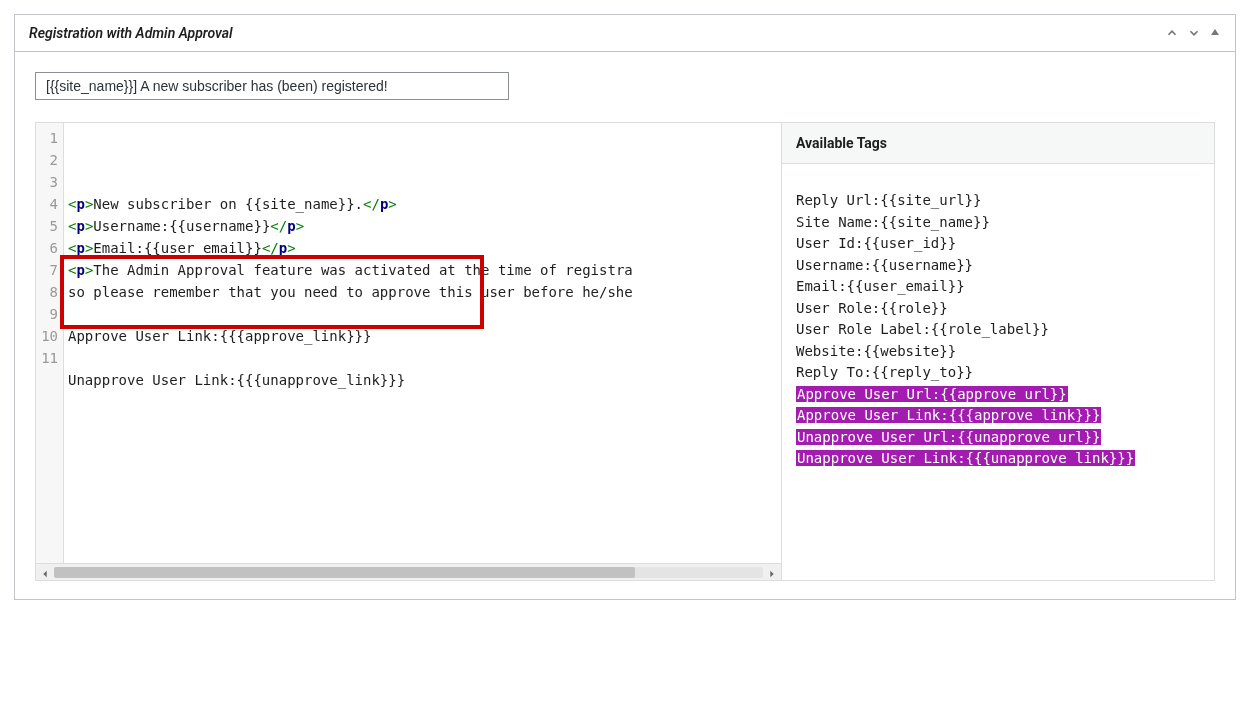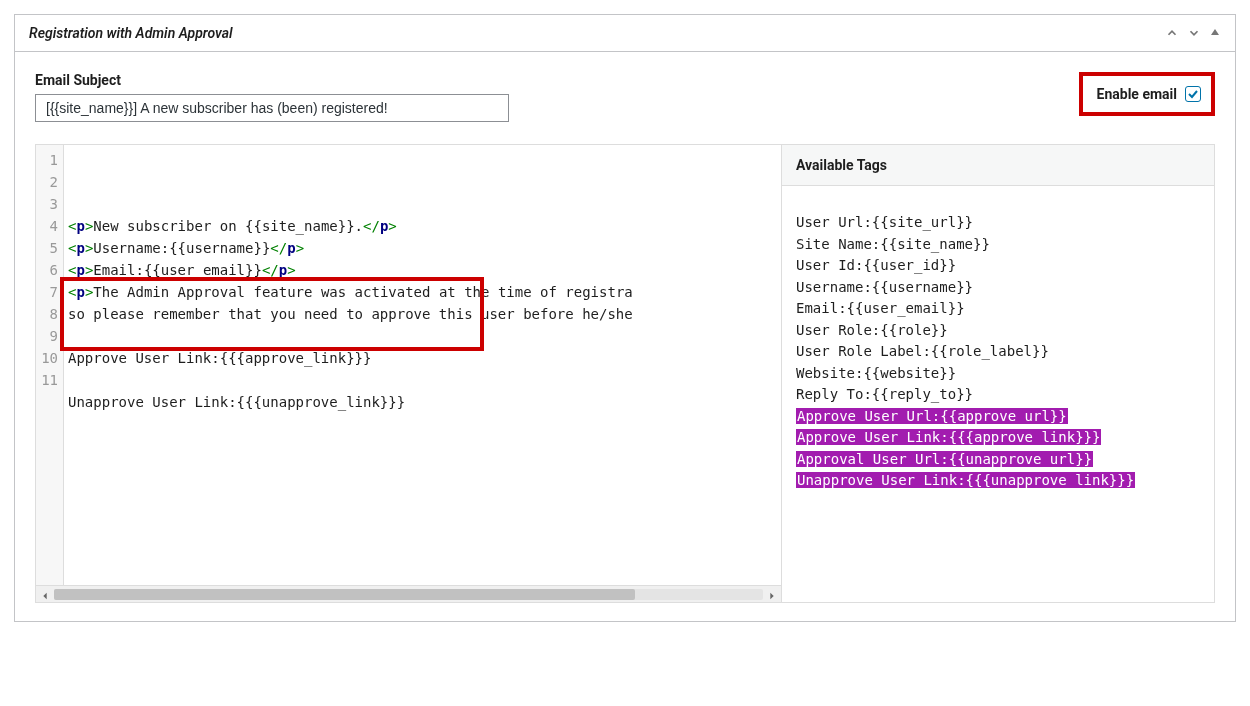--- a/index.html
+++ b/index.html
@@ -208,30 +208,21 @@
             <polygon points="12 6 4 18 20 18"></polygon>
           </svg>
         </span>
     </div>
   </div>
 
   <div class="panel-body">
 
     <div class="top-row">
       <div class="subject-group">
-        <label class="subject-label">Email Subject</label>
         <input class="subject-input" type="text" value="[{{site_name}}] A new subscriber has (been) registered!" style="">
-      </div>
-      <div class="enable-box">
-        <span class="enable-label">Enable email</span>
-        <span class="enable-check">
-          <svg width="12" height="12" viewBox="0 0 24 24" fill="none" stroke="#0073aa" stroke-width="4">
-              <polyline points="4 12 10 18 20 6"></polyline>
-            </svg>
-        </span>
       </div>
     </div>
 
     <div class="editor-wrap">
       <div class="code-area">
         <div class="code-body">
           <div class="gutter" id="gutter">
               <div>1</div>
               <div>2</div>
               <div>3</div>
@@ -257,32 +248,32 @@
           </div>
           <span class="hscroll-arrow"><svg width="10" height="10" viewBox="0 0 24 24" fill="currentColor">
                 <polygon points="8 4 16 12 8 20"></polygon>
               </svg></span>
         </div>
       </div>
 
       <div class="sidebar">
         <div class="side-section-title">Available Tags</div>
         <div class="side-section-body" id="tags-body">
-            <div class="tag-line">User Url:{{site_url}}</div>
+            <div class="tag-line">Reply Url:{{site_url}}</div>
             <div class="tag-line">Site Name:{{site_name}}</div>
             <div class="tag-line">User Id:{{user_id}}</div>
             <div class="tag-line">Username:{{username}}</div>
             <div class="tag-line">Email:{{user_email}}</div>
             <div class="tag-line">User Role:{{role}}</div>
             <div class="tag-line">User Role Label:{{role_label}}</div>
             <div class="tag-line">Website:{{website}}</div>
             <div class="tag-line">Reply To:{{reply_to}}</div>
             <div class="tag-line hl"><span>Approve User Url:{{approve_url}}</span></div>
             <div class="tag-line hl"><span>Approve User Link:{{{approve_link}}}</span></div>
-            <div class="tag-line hl"><span>Approval User Url:{{unapprove_url}}</span></div>
+            <div class="tag-line hl"><span>Unapprove User Url:{{unapprove_url}}</span></div>
             <div class="tag-line hl"><span>Unapprove User Link:{{{unapprove_link}}}</span></div>
           </div>
         <div class="side-empty"></div>
       </div>
     </div>
 
   </div>
 </div>
 
 </body></html>

